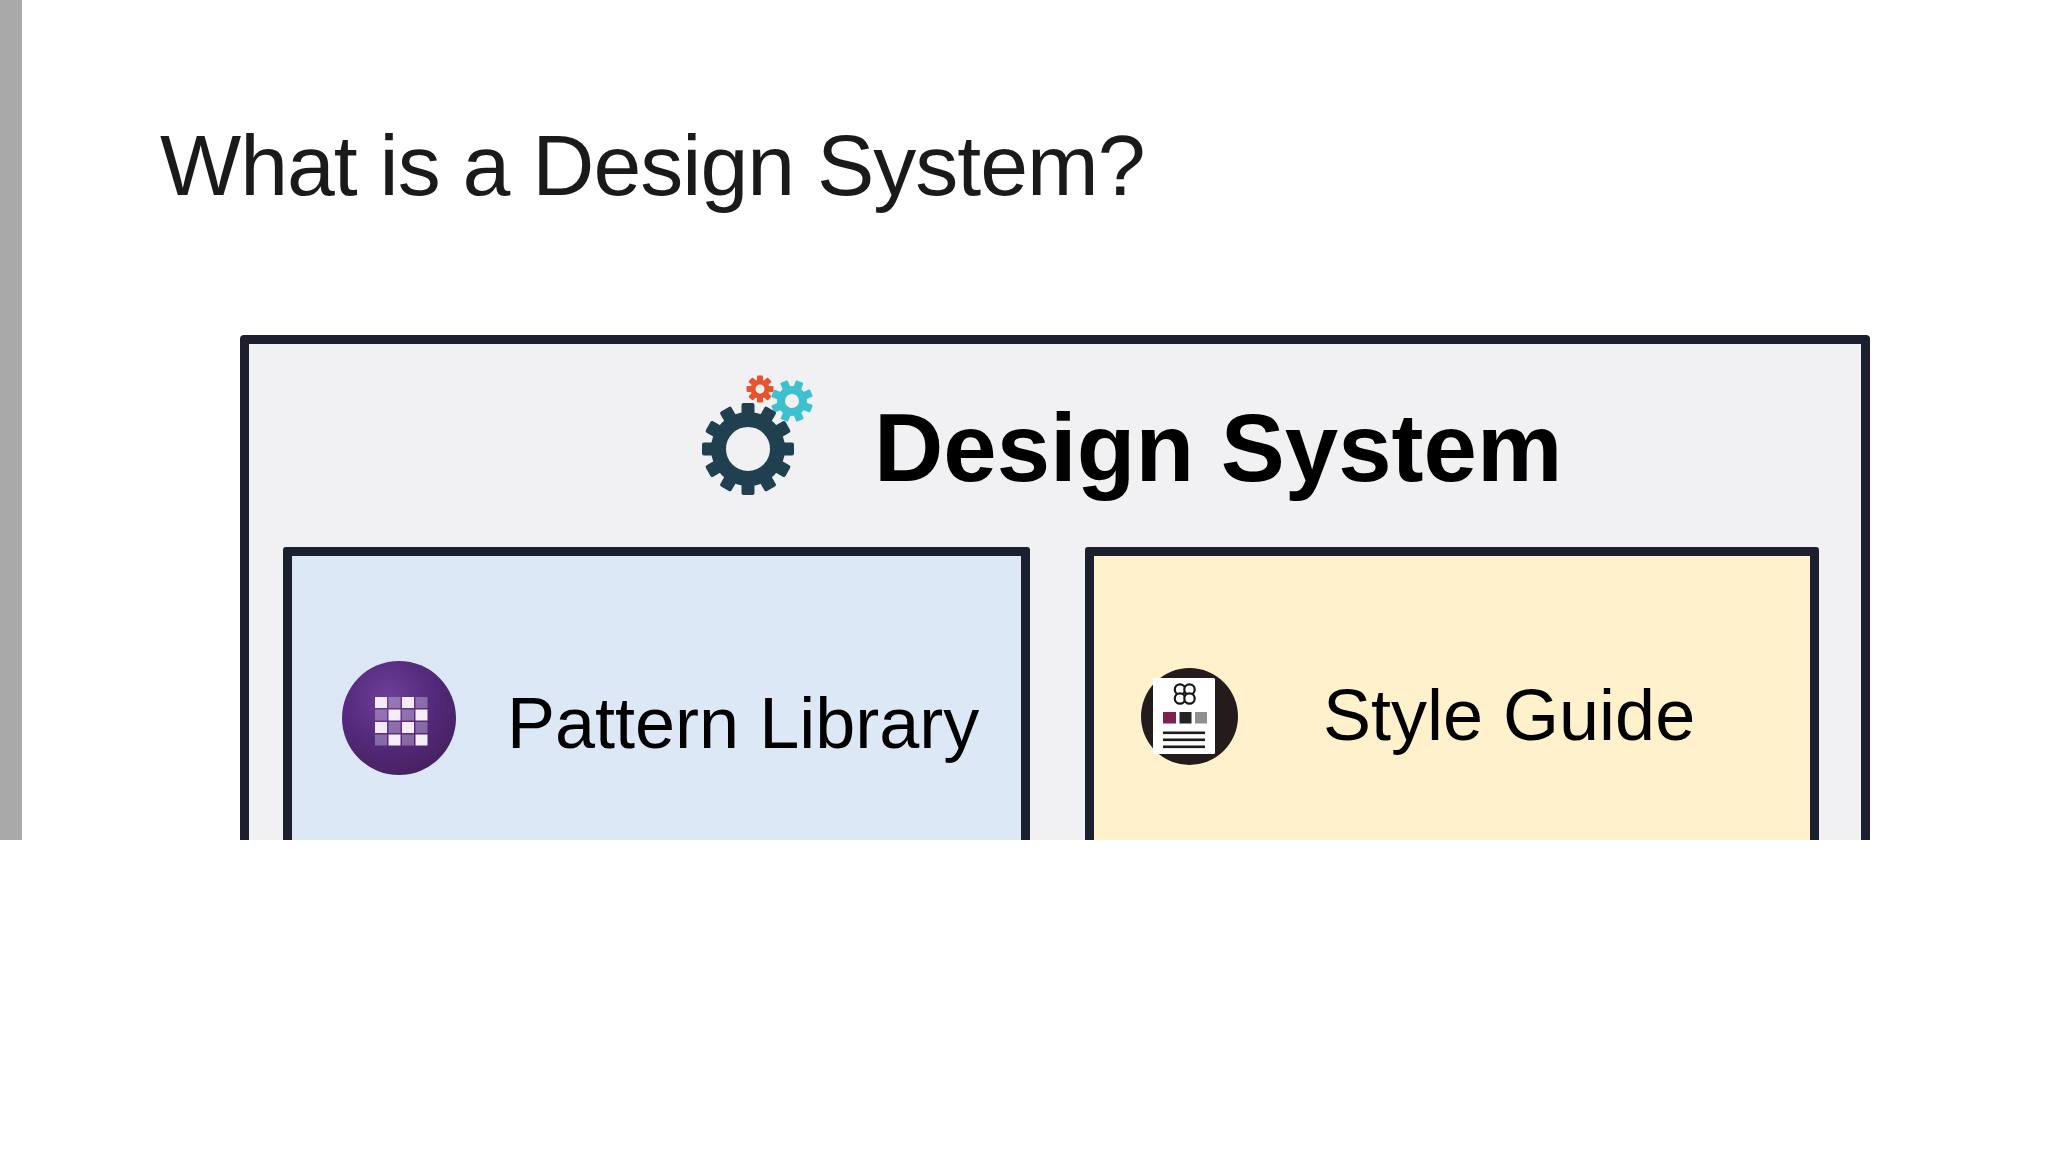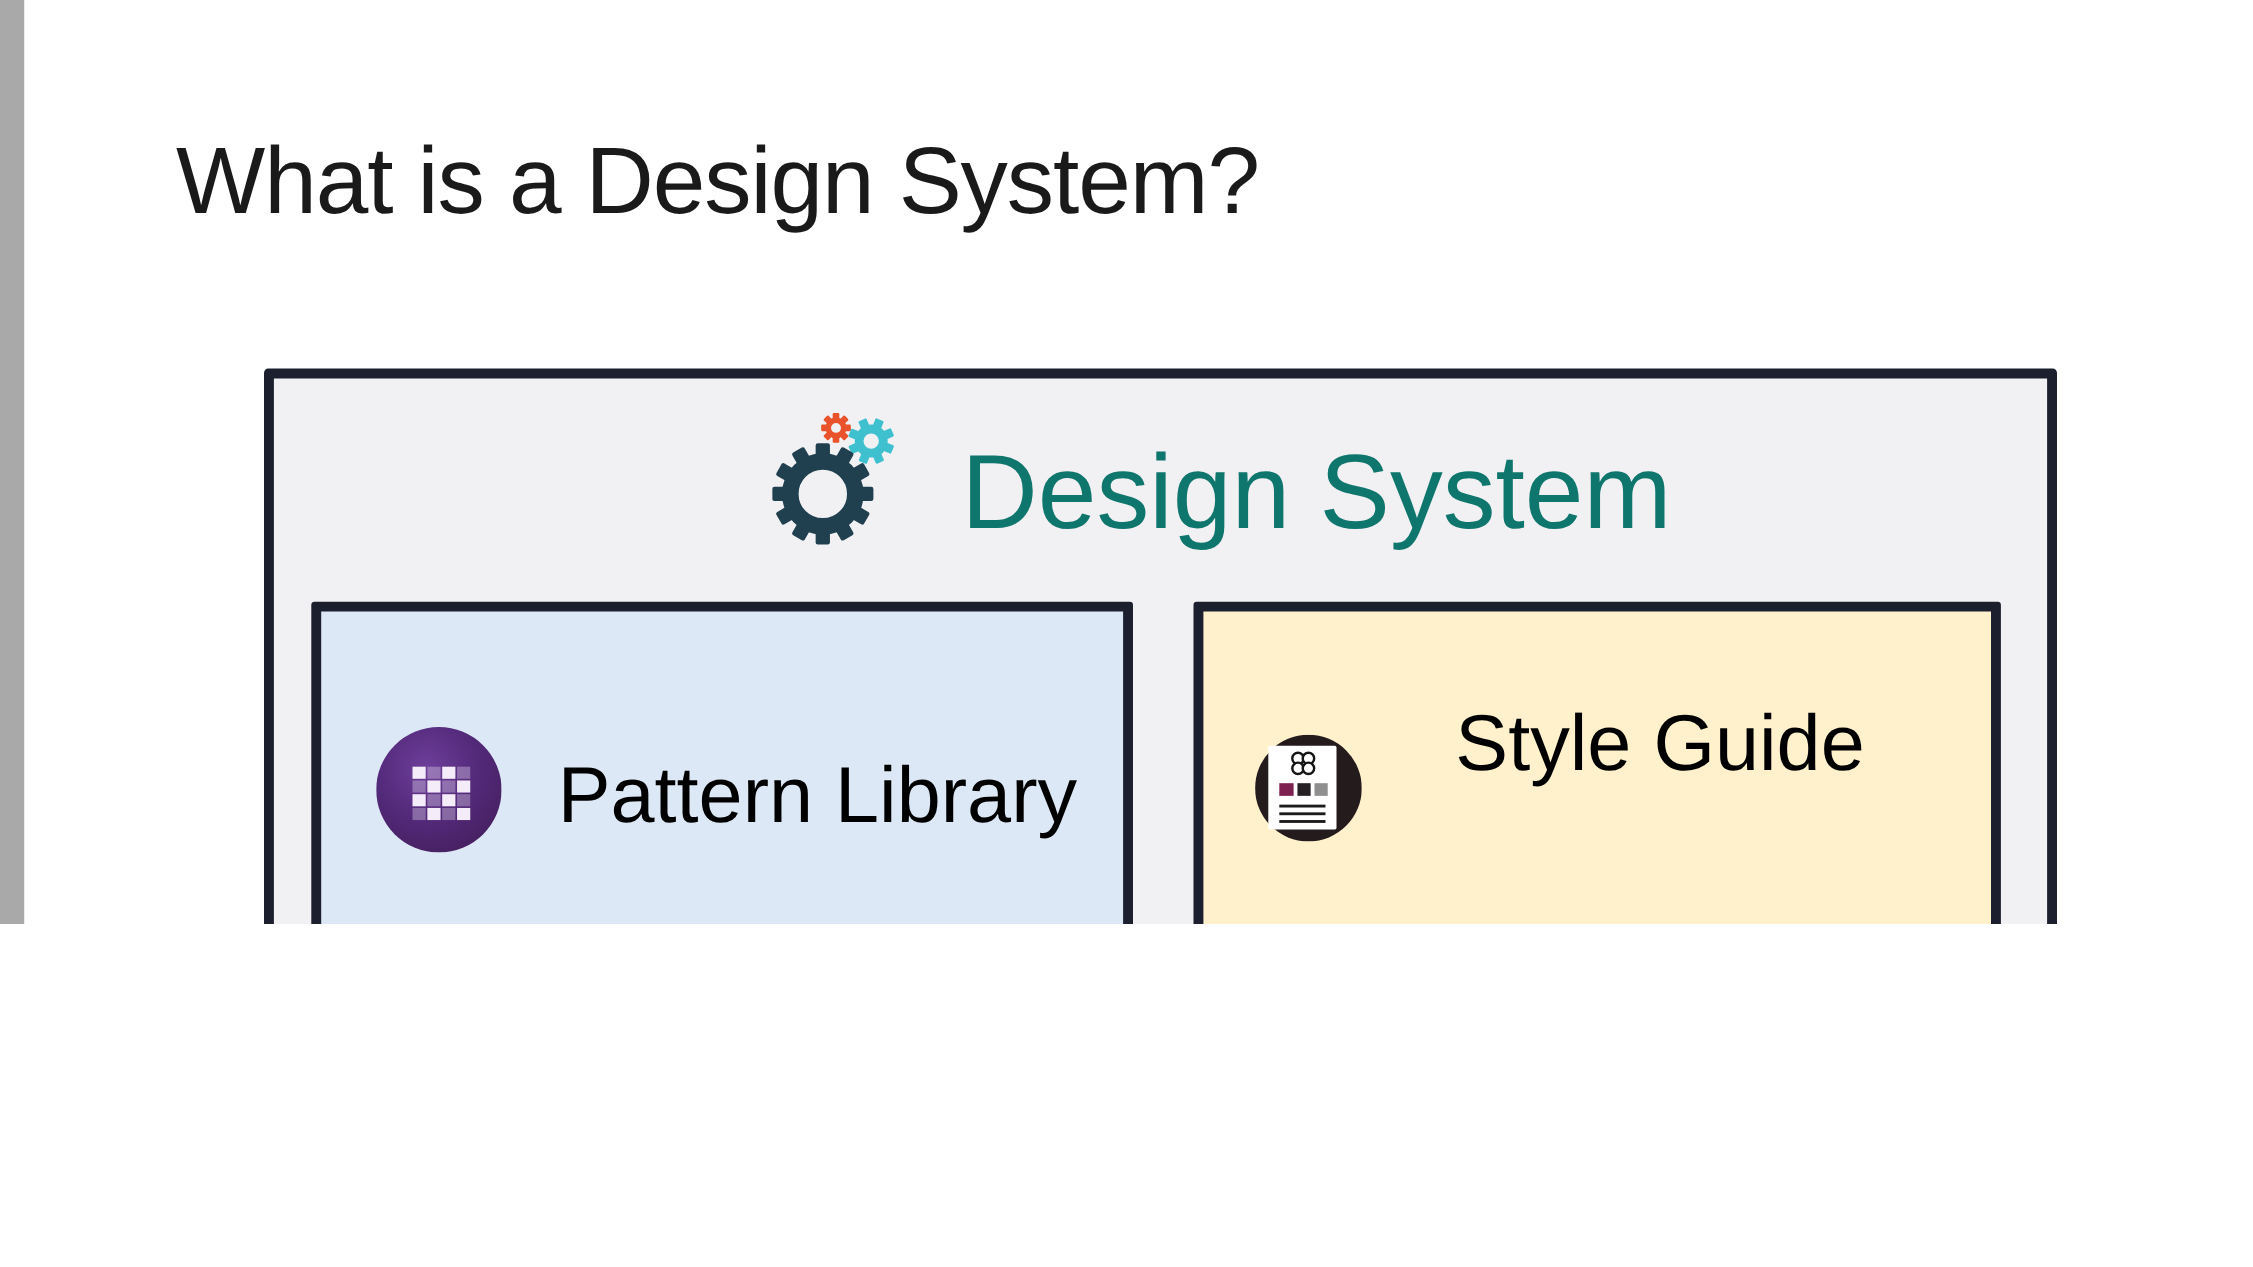--- a/index.html
+++ b/index.html
@@ -17,36 +17,36 @@
     white-space:nowrap;
   }
   .outer-box{
     position:absolute;left:240px;top:335px;width:1630px;height:697px;
     box-sizing:border-box;border:9px solid var(--box-border,#1c202e);
     background:var(--container-fill,#f1f1f3);border-radius:4px;
   }
   .gears{position:absolute;left:702px;top:374px;width:116px;height:122px;}
   .ds-label{
     position:absolute;left:874px;top:400px;margin:0;
-    font-size:96px;font-weight:400;line-height:1;color:#0f766e;white-space:nowrap;
+    font-size:96px;font-weight:700;line-height:1;color:#000000;white-space:nowrap;
   }
   .inner-box{
     position:absolute;top:547px;height:381px;box-sizing:border-box;
     border:9px solid var(--box-border,#1c202e);border-radius:3px;
   }
   .pattern-box{left:283px;width:747px;background:var(--pattern-fill,#dde8f6);}
   .style-box{left:1085px;width:734px;background:var(--style-fill,#fff1cc);}
   .pattern-icon{position:absolute;left:342px;top:661px;width:114px;height:114px;}
   .style-icon{position:absolute;left:1141px;top:668px;width:97px;height:97px;}
   .child-label{
     position:absolute;margin:0;font-size:72px;font-weight:400;line-height:1;
     color:#000000;white-space:nowrap;
   }
   .pattern-label{left:507px;top:687px;}
-  .style-label{left:1323px;top:640px;}
+  .style-label{left:1323px;top:679px;}
   .cb-on{fill:var(--pattern-square,#f4ecf8);}
   .cb-off{fill:rgba(244,236,248,0.33);}
 </style>
 </head>
 <body>
 
 <div class="stage">
 
   <div class="edge-strip"></div>
 

